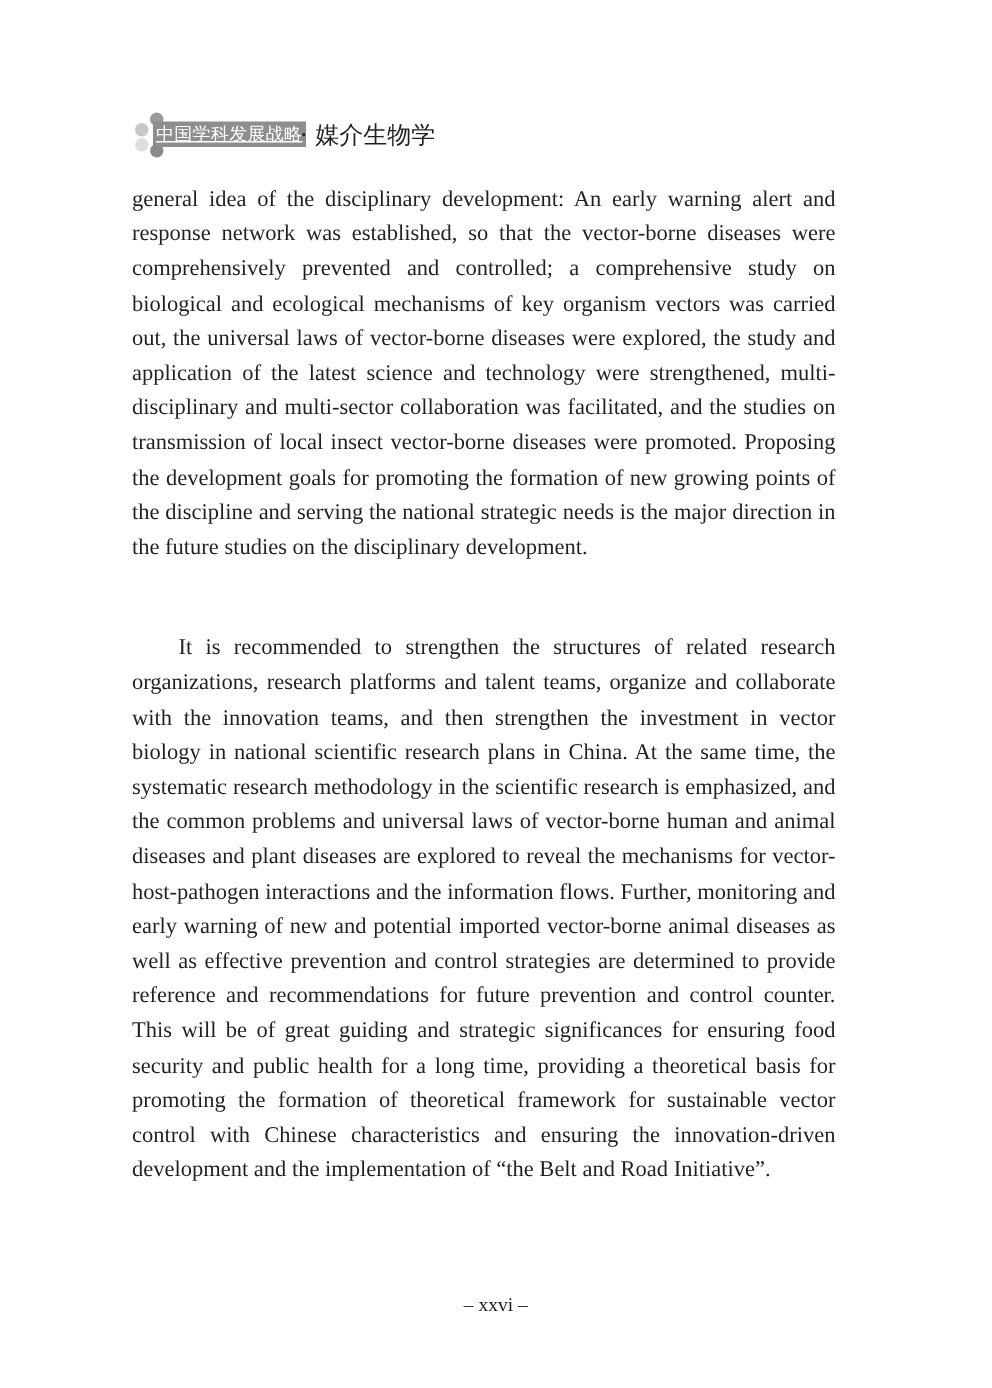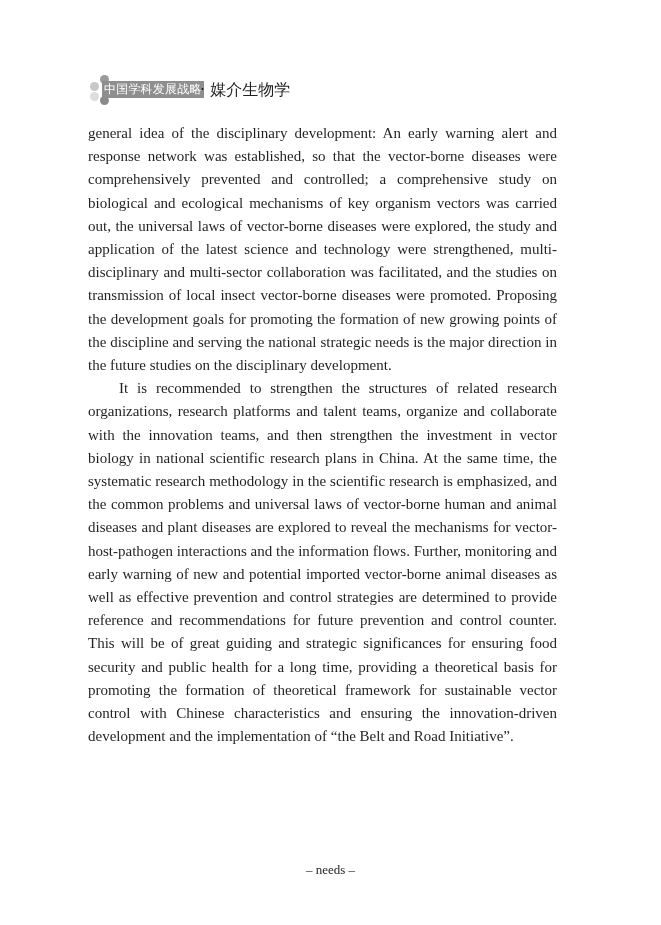--- a/index.html
+++ b/index.html
@@ -45,20 +45,21 @@
       top: 7px;
       height: 17px;
       line-height: 17px;
       padding: 0 2px;
       background: #8e8e8e;
       color: #ffffff;
       font-family: "DejaVu Sans", sans-serif;
       font-size: 12px;
       letter-spacing: 0.2px;
       white-space: nowrap;
+      text-decoration: underline;
     }
     .book-title {
       position: absolute;
       left: 112px;
       top: 7px;
       height: 17px;
       line-height: 17px;
       color: #231f20;
       font-family: "DejaVu Sans", sans-serif;
       font-size: 16px;
@@ -71,20 +72,21 @@
       width: 469px;
       font-size: 15px;
       line-height: 23.2px;
       text-align: justify;
     }
     .content p {
       margin: 0;
     }
     .content p.indent {
       text-indent: 31px;
+      margin-top: 44px;
     }
     .page-number {
       position: absolute;
       left: 0;
       width: 661px;
       top: 862px;
       text-align: center;
       font-size: 13px;
       color: #231f20;
     }
@@ -101,13 +103,13 @@
   </div>
   <span class="series-label">中国学科发展战略</span>
   <span class="book-title"><span>·</span> <span>媒介生物学</span></span>
 </div>
 
 <div class="content">
   <p>general idea of the disciplinary development: An early warning alert and response network was established, so that the vector-borne diseases were comprehensively prevented and controlled; a comprehensive study on biological and ecological mechanisms of key organism vectors was carried out, the universal laws of vector-borne diseases were explored, the study and application of the latest science and technology were strengthened, multi-disciplinary and multi-sector collaboration was facilitated, and the studies on transmission of local insect vector-borne diseases were promoted. Proposing the development goals for promoting the formation of new growing points of the discipline and serving the national strategic needs is the major direction in the future studies on the disciplinary development.</p>
   <p class="indent">It is recommended to strengthen the structures of related research organizations, research platforms and talent teams, organize and collaborate with the innovation teams, and then strengthen the investment in vector biology in national scientific research plans in China. At the same time, the systematic research methodology in the scientific research is emphasized, and the common problems and universal laws of vector-borne human and animal diseases and plant diseases are explored to reveal the mechanisms for vector-host-pathogen interactions and the information flows. Further, monitoring and early warning of new and potential imported vector-borne animal diseases as well as effective prevention and control strategies are determined to provide reference and recommendations for future prevention and control counter. This will be of great guiding and strategic significances for ensuring food security and public health for a long time, providing a theoretical basis for promoting the formation of theoretical framework for sustainable vector control with Chinese characteristics and ensuring the innovation-driven development and the implementation of “the Belt and Road Initiative”.</p>
 </div>
 
-<div class="page-number">– needs –</div>
+<div class="page-number">– xxvi –</div>
 
 </body></html>

